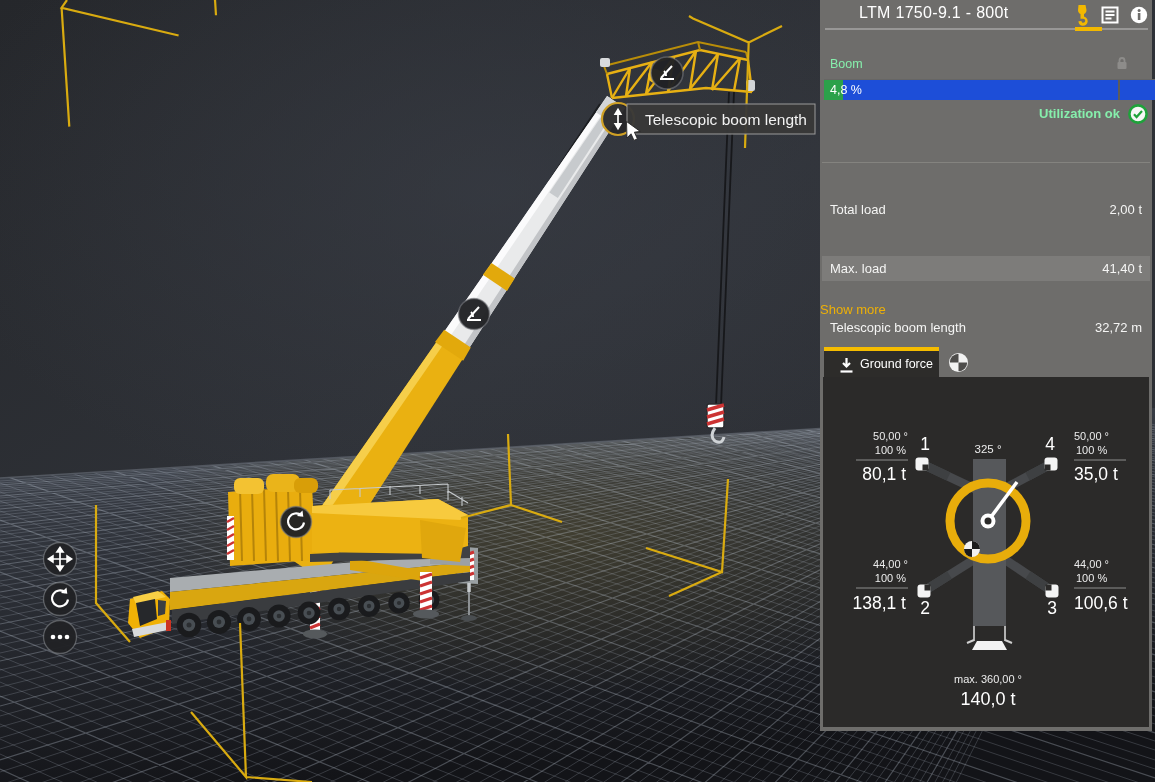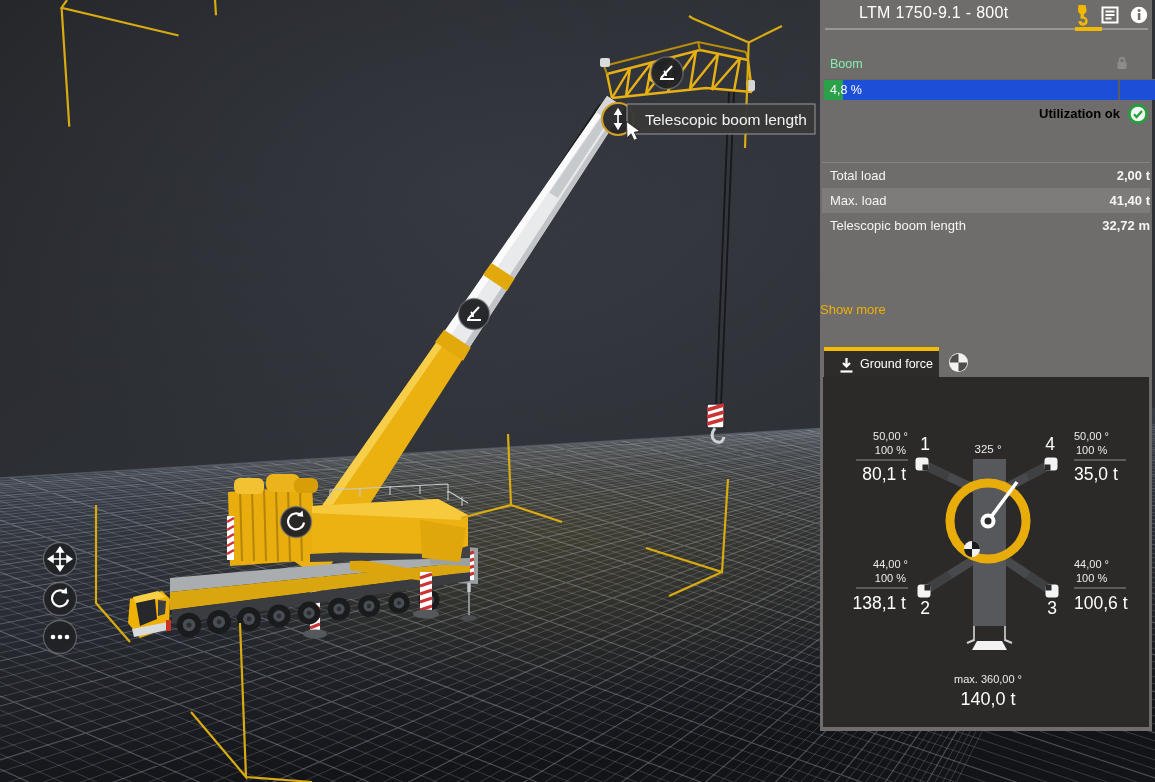--- a/index.html
+++ b/index.html
@@ -8,26 +8,26 @@
   #panel{position:absolute;left:820px;top:0;width:332px;height:731px;background:#6e6d6b;}
   .hdr{position:absolute;left:0;top:0;width:100%;height:28px;margin-left:20px;}
   .hdr .title{position:absolute;left:19px;top:4px;font-size:16px;color:#fff;letter-spacing:.3px;}
   .sep{position:absolute;left:5px;top:28px;width:323px;height:2px;background:#989796;}
   .sepy{position:absolute;left:255px;top:27px;width:27px;height:4px;background:#f2b800;}
   .boomlbl{position:absolute;left:10px;top:57px;font-size:12.5px;color:#86efac;}
   .bar{position:absolute;left:4px;top:79px;width:336px;height:21px;background:#1d4ed8;border-top:1px solid #676664;box-sizing:border-box;}
   .bar .grn{position:absolute;left:0;top:0;width:19px;height:100%;background:#2ba14a;}
   .bar .txt{position:absolute;left:6px;top:3px;font-size:12.5px;color:#fff;}
   .bar .mark{position:absolute;left:294px;top:0;width:2px;height:100%;background:#5d5c5a;}
-  .util{position:absolute;right:32px;top:106px;font-size:13px;color:#000000;font-weight:bold;}
+  .util{position:absolute;right:32px;top:106px;font-size:13px;color:#86efac;font-weight:bold;}
   .rows{position:absolute;left:2px;top:162px;width:328px;border-top:1px solid #84837f;}
-  .row{position:relative;height:25px;font-size:13px;color:#f5f5f4;}
+  .row{position:relative;height:25px;font-size:13px;color:#f5f5f4;margin-top:34px;}
   .row.alt{background:#7d7c7a;}
   .row .k{position:absolute;left:8px;top:5px;}
-  .row .v{position:absolute;right:0;top:5px;font-weight:bold;}
+  .row .v{position:absolute;right:8px;top:5px;}
   .showmore{position:absolute;left:0;top:302px;font-size:13px;color:#eeb006;}
   .tabs{position:absolute;left:0px;top:347px;width:100%;height:30px;}
   .tab1{position:absolute;left:4px;top:0;width:115px;height:30px;background:#2d2c2a;border-top:4px solid #f5bc00;box-sizing:border-box;}
   .tab1 .lbl{position:absolute;left:36px;top:6px;font-size:12.5px;color:#fff;}
   .content{position:absolute;left:3px;top:377px;width:326px;height:350px;background:#2b2a29;}
 </style>
 </head>
 <body>
 <svg id="scene" width="1155" height="782" viewBox="0 0 1155 782">
   <defs>

